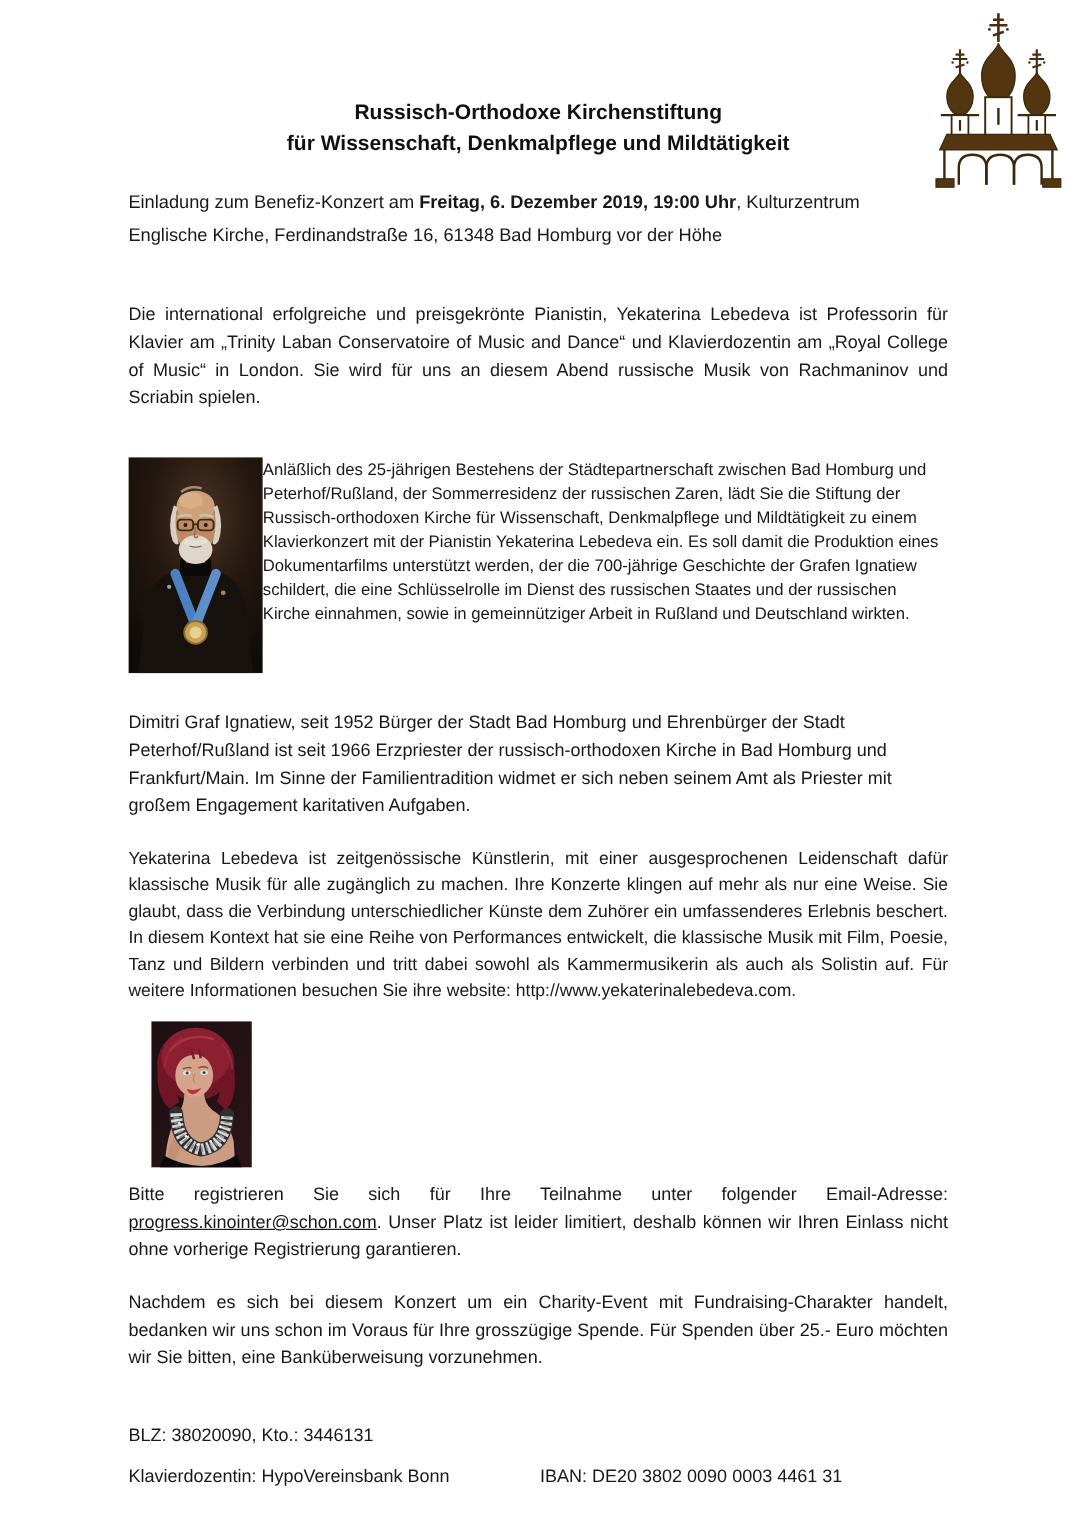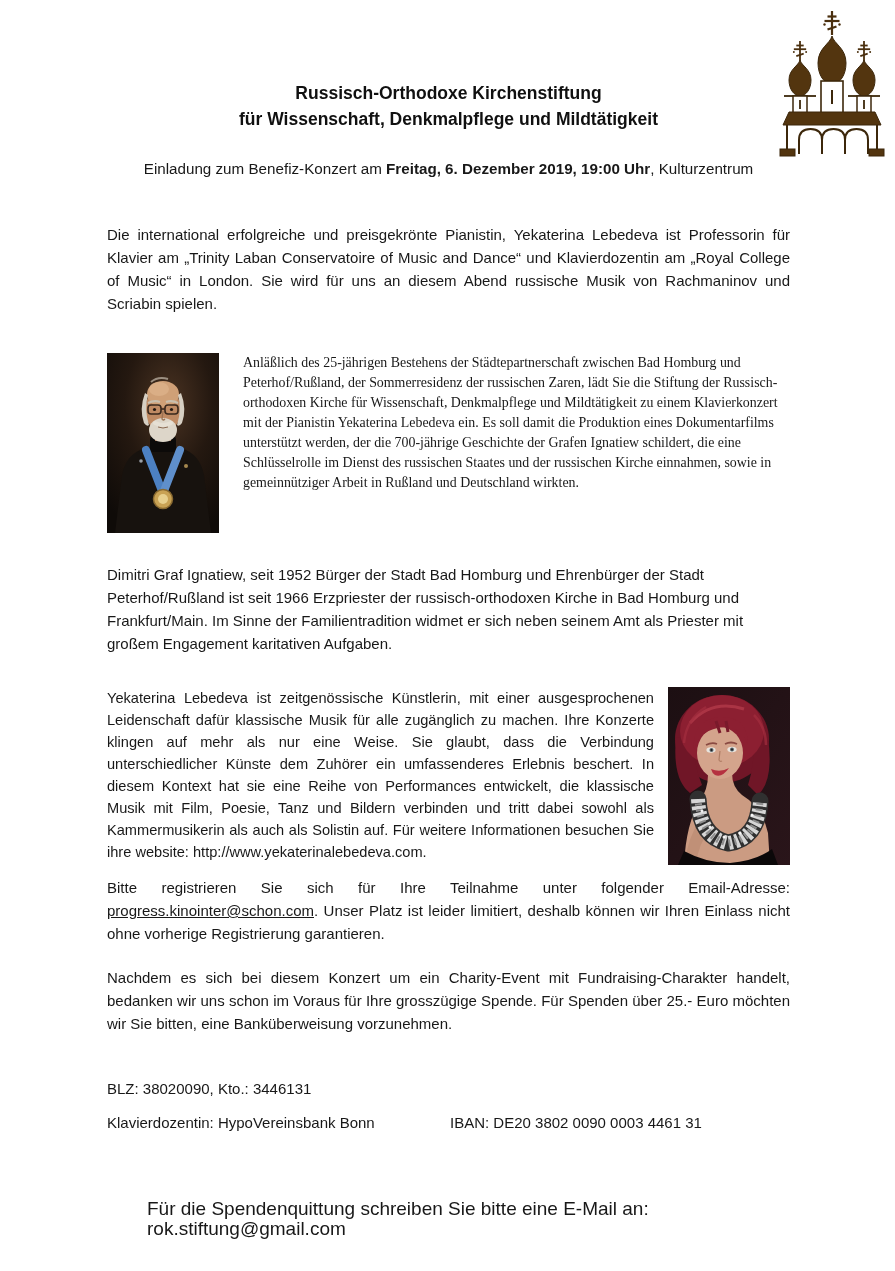--- a/index.html
+++ b/index.html
@@ -8,29 +8,29 @@
     width:895px;height:1271px;
     background:#ffffff;
     overflow:hidden;
     font-family:"Liberation Sans","DejaVu Sans",sans-serif;
     color:#181818;
     -webkit-font-smoothing:antialiased;
   }
   .content{padding:0 105px 0 107px;}
   .logo{position:absolute;top:8px;right:6px;width:114px;height:150px;}
   .title{margin-top:80px;text-align:center;font-weight:bold;font-size:17.5px;line-height:26px;color:#101010;}
-  .invite{margin-top:23px;text-align:center;font-size:15.2px;line-height:28px;}
+  .invite{margin-top:23px;text-align:left;font-size:15.2px;line-height:28px;}
   .para{font-size:15px;line-height:23px;margin:0;}
   .just{text-align:justify;}
   .p-intro{margin-top:40px;}
-  .sec-man{margin-top:38px;display:flex;gap:24px;align-items:flex-start;font-family:Liberation Serif, serif;}
+  .sec-man{margin-top:38px;display:flex;align-items:flex-start;}
   .photo-man{width:112px;height:180px;flex:0 0 112px;display:block;}
   .p-anniv{font-size:13.9px;line-height:20px;text-align:left;}
   .p-dimitri{margin-top:30px;}
-  .sec-woman{margin-top:32px;display:flex;gap:14px;align-items:flex-start;}
+  .sec-woman{margin-top:22px;display:flex;gap:14px;align-items:flex-start;flex-direction:column;}
   .photo-woman{width:122px;height:178px;flex:0 0 122px;display:block;}
   .p-yek{font-size:14.6px;line-height:22px;}
   .p-register{margin-top:11px;}
   .p-charity{margin-top:21px;}
   .bank{margin-top:44px;font-size:15px;}
   .bank-row{display:grid;grid-template-columns:343px 1fr;margin-bottom:14px;line-height:20px;}
   .footer{margin-top:52px;font-size:19px;line-height:20px;margin-left:40px;}
   .link{text-decoration:underline;color:inherit;cursor:pointer;}
   b{font-weight:bold;}
 </style>
@@ -85,20 +85,21 @@
 
   <div class="content">
 
     <div class="title">
       <div>Russisch-Orthodoxe Kirchenstiftung</div>
       <div>für Wissenschaft, Denkmalpflege und Mildtätigkeit</div>
     </div>
 
     <div class="invite">
       <div><span>Einladung zum Benefiz-Konzert am </span><b>Freitag, 6. Dezember 2019, 19:00 Uhr</b><span>, Kulturzentrum</span></div>
+      <div>Englische Kirche, Ferdinandstraße 16, 61348 Bad Homburg vor der Höhe</div>
     </div>
 
     <p class="para just p-intro">Die international erfolgreiche und preisgekrönte Pianistin, Yekaterina Lebedeva ist Professorin für Klavier am „Trinity Laban Conservatoire of Music and Dance“ und Klavierdozentin am „Royal College of Music“ in London. Sie wird für uns an diesem Abend russische Musik von Rachmaninov und Scriabin spielen.</p>
 
     <div class="sec-man">
       <svg class="photo-man" viewBox="0 0 112 180" aria-hidden="true">
         <defs>
           <radialGradient id="mg" cx="55%" cy="28%" r="78%">
             <stop offset="0" stop-color="#4a3322"></stop>
             <stop offset="0.5" stop-color="#241810"></stop>

